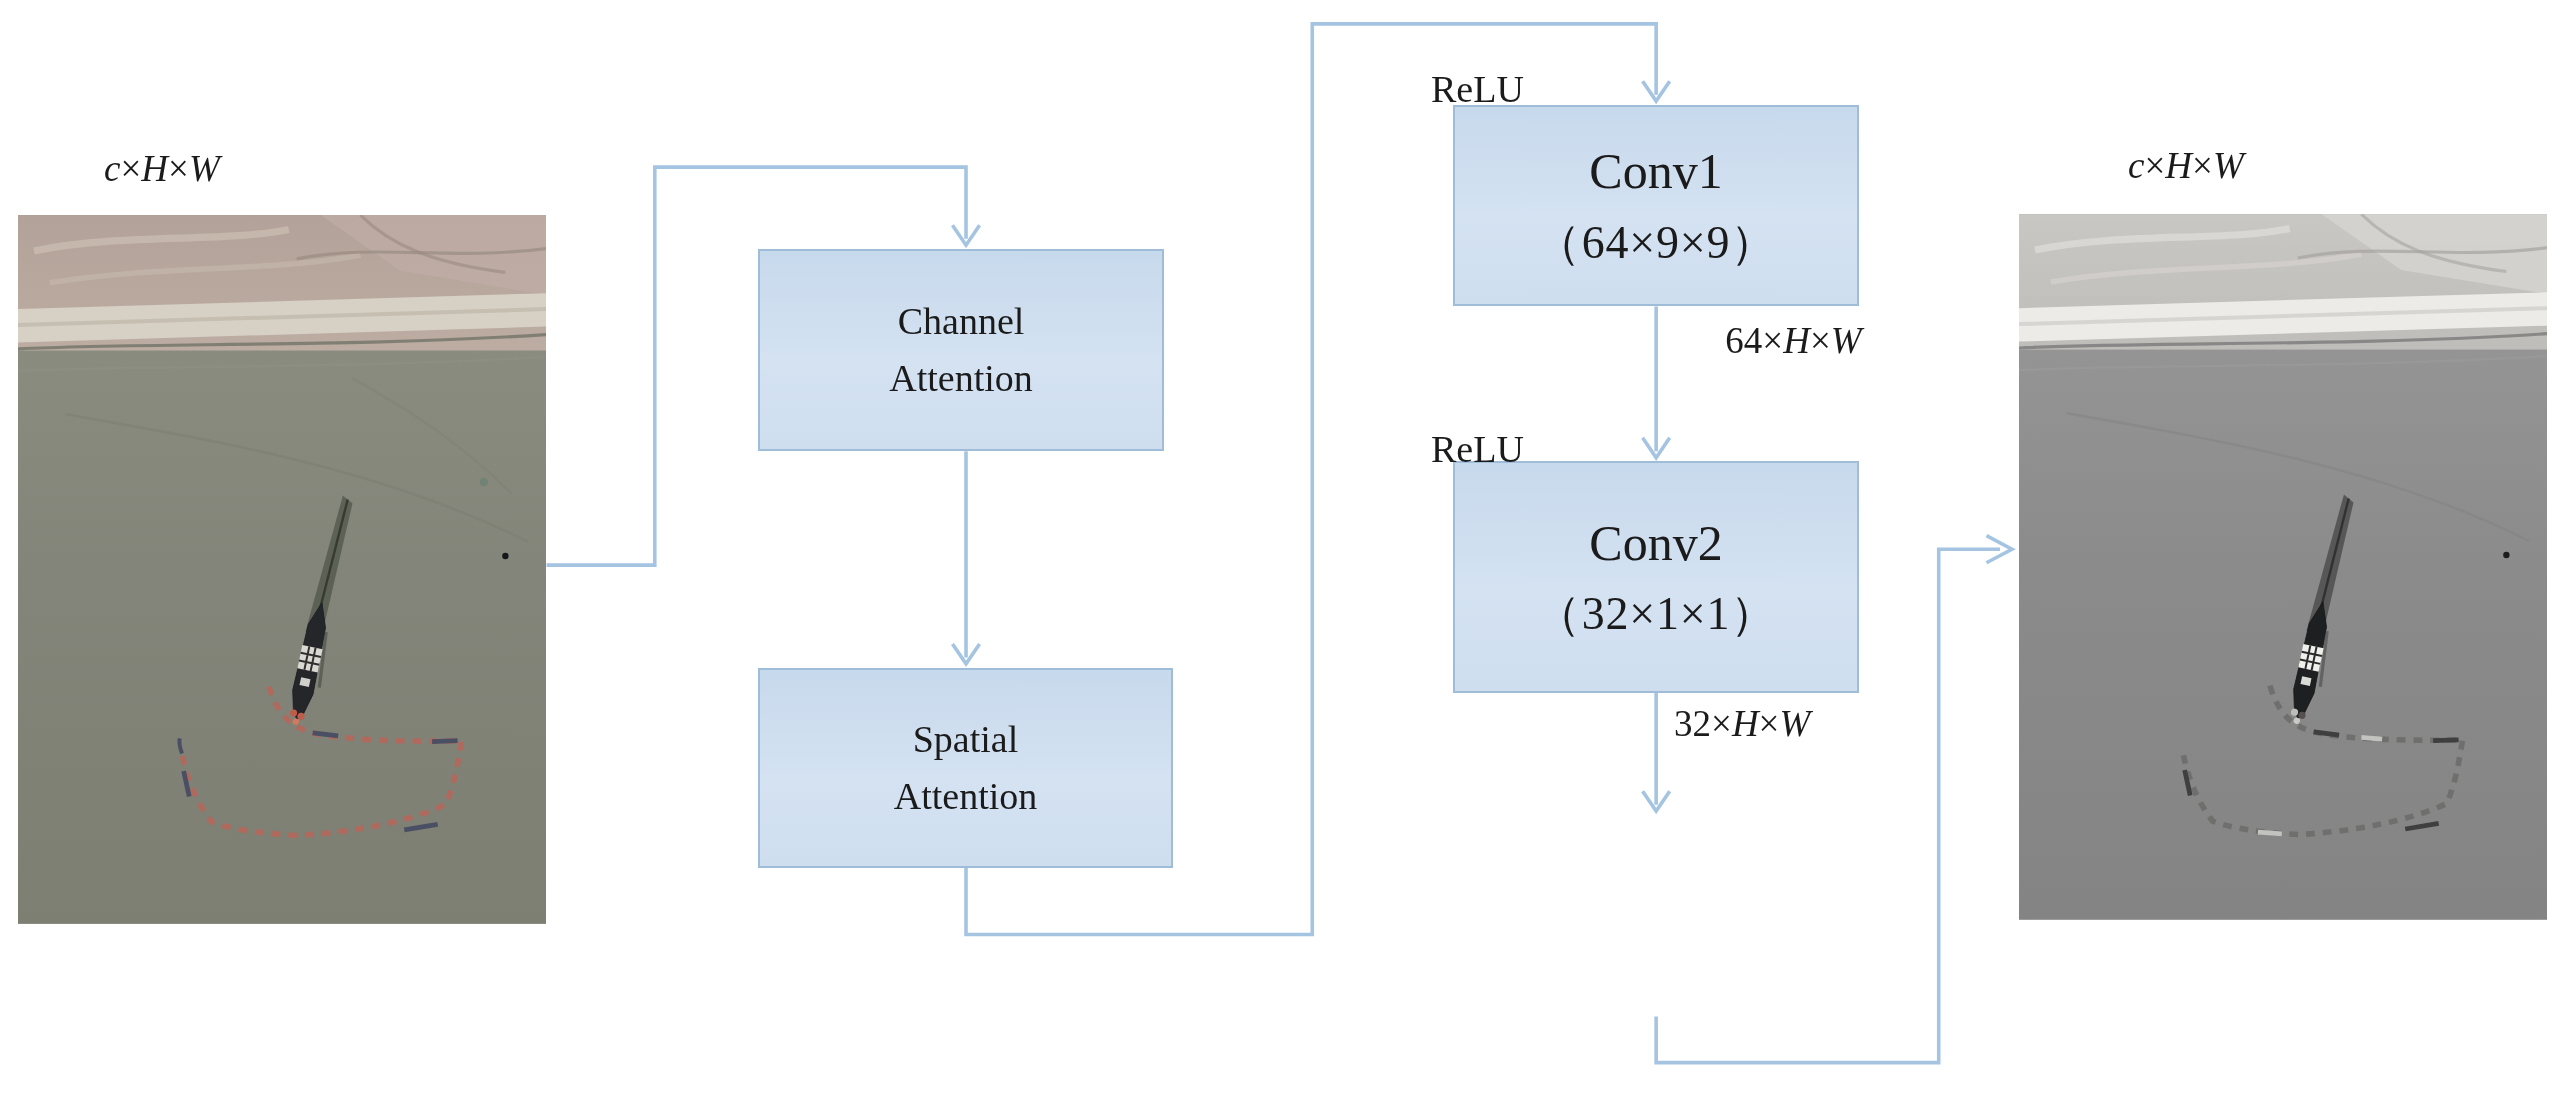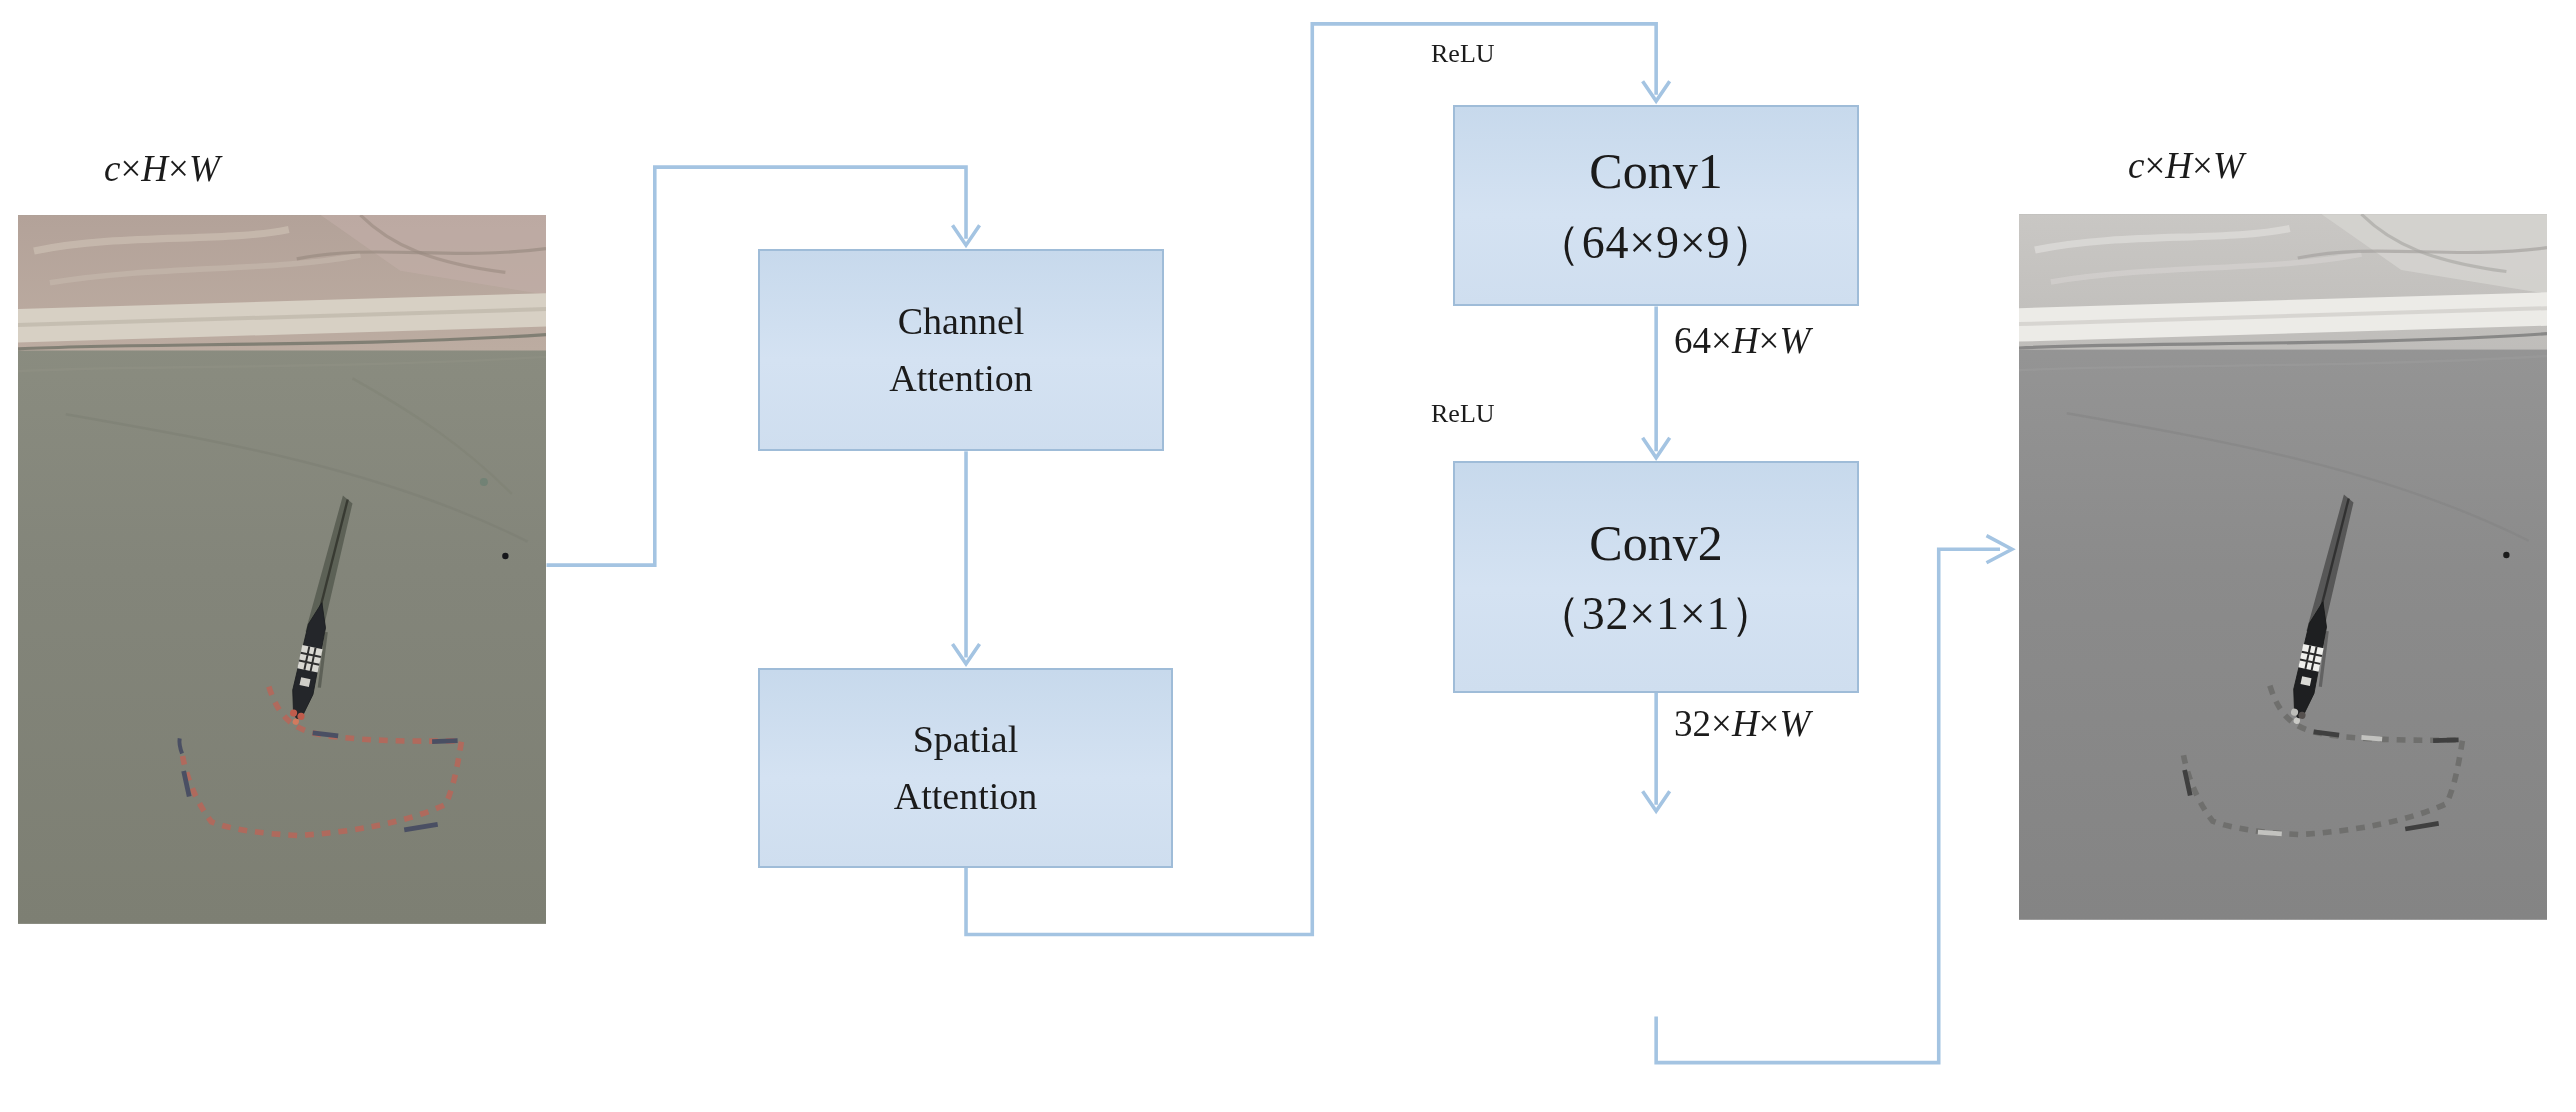--- a/index.html
+++ b/index.html
@@ -12,21 +12,21 @@
     border:2.4px solid #9fbcd8;
     box-sizing:border-box;
     display:flex;flex-direction:column;align-items:center;justify-content:center;
     text-align:center;
   }
   .flowbox .bx-line{font-size:38px;line-height:1.5;white-space:nowrap;}
   .flowbox .bx-name{font-size:50px;line-height:1.35;white-space:nowrap;}
   .flowbox .bx-dims{font-size:46px;line-height:1.3;margin-top:7px;white-space:nowrap;letter-spacing:0.8px;}
   
   .dim-label{position:absolute;font-size:37px;line-height:1;text-align:left;white-space:nowrap;}
-  .relu-label{position:absolute;font-size:26px;line-height:1;white-space:nowrap;}
+  .relu-label{position:absolute;font-size:38px;line-height:1;white-space:nowrap;margin-top:29px;}
   .math i,.math .it{font-style:italic;}
   
   #wires{position:absolute;left:0;top:0;z-index:2;}
   .photo{position:absolute;z-index:1;}
   .flowbox{z-index:3;}
   .dim-label,.relu-label{z-index:4;}
 </style>
 </head>
 <body>
 
@@ -139,21 +139,21 @@
   </svg>
 
   <div class="dim-label math" style="left:104px;top:150px;width:255px;"><span class="it">c</span><span>×</span><span class="it">H</span><span>×</span><span class="it">W</span></div>
 
   <div class="dim-label math" style="left:2128px;top:147px;width:255px;"><span class="it">c</span><span>×</span><span class="it">H</span><span>×</span><span class="it">W</span></div>
 
   <div class="relu-label" style="left:1431px;top:41px;">ReLU</div>
 
   <div class="relu-label" style="left:1431px;top:401px;">ReLU</div>
 
-  <div class="dim-label math" style="left:1674px;top:322px;width:239px;text-align:left;"><span>64×</span><span class="it">H</span><span>×</span><span class="it">W</span></div>
+  <div class="dim-label math" style="left:1674px;top:322px;width:239px;text-align:center;"><span>64×</span><span class="it">H</span><span>×</span><span class="it">W</span></div>
 
   <div class="dim-label math" style="left:1674px;top:683px;width:239px;text-align:left;margin-top:22px;"><span>32×</span><span class="it">H</span><span>×</span><span class="it">W</span></div>
 
   <div class="flowbox" style="left:758px;top:249px;width:406px;height:202px;">
     <span class="bx-line">Channel</span>
     <span class="bx-line">Attention</span>
   </div>
 
   <div class="flowbox" style="left:758px;top:668px;width:415px;height:200px;">
     <span class="bx-line">Spatial</span>

